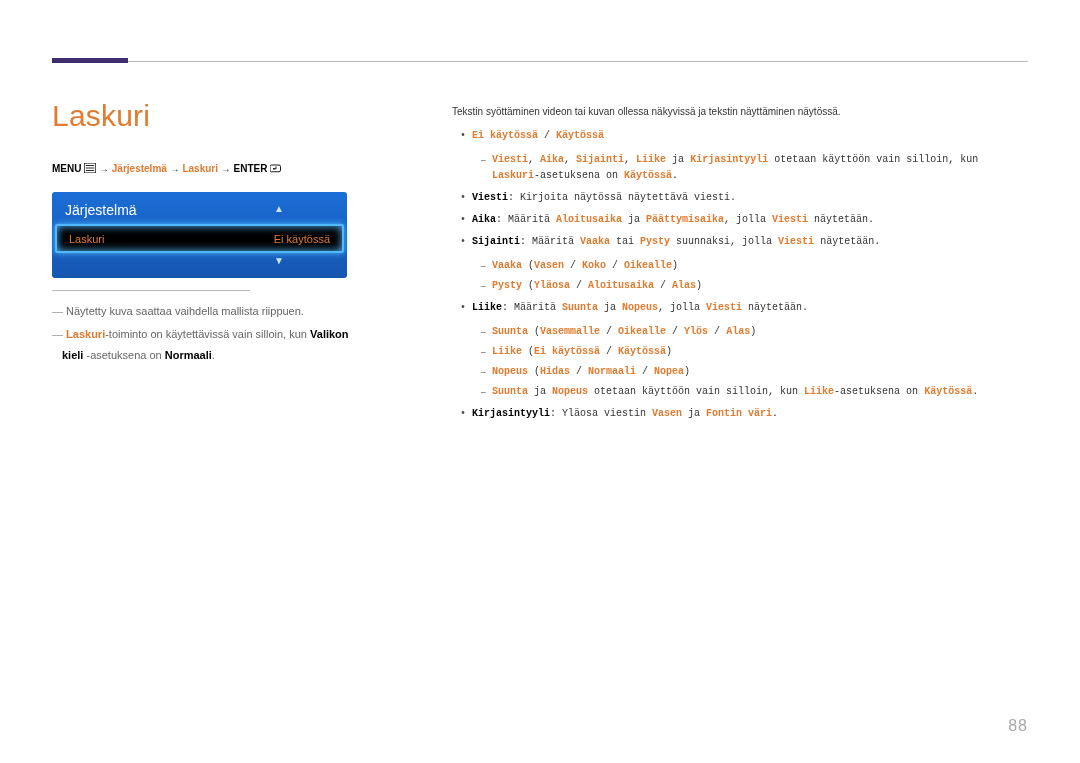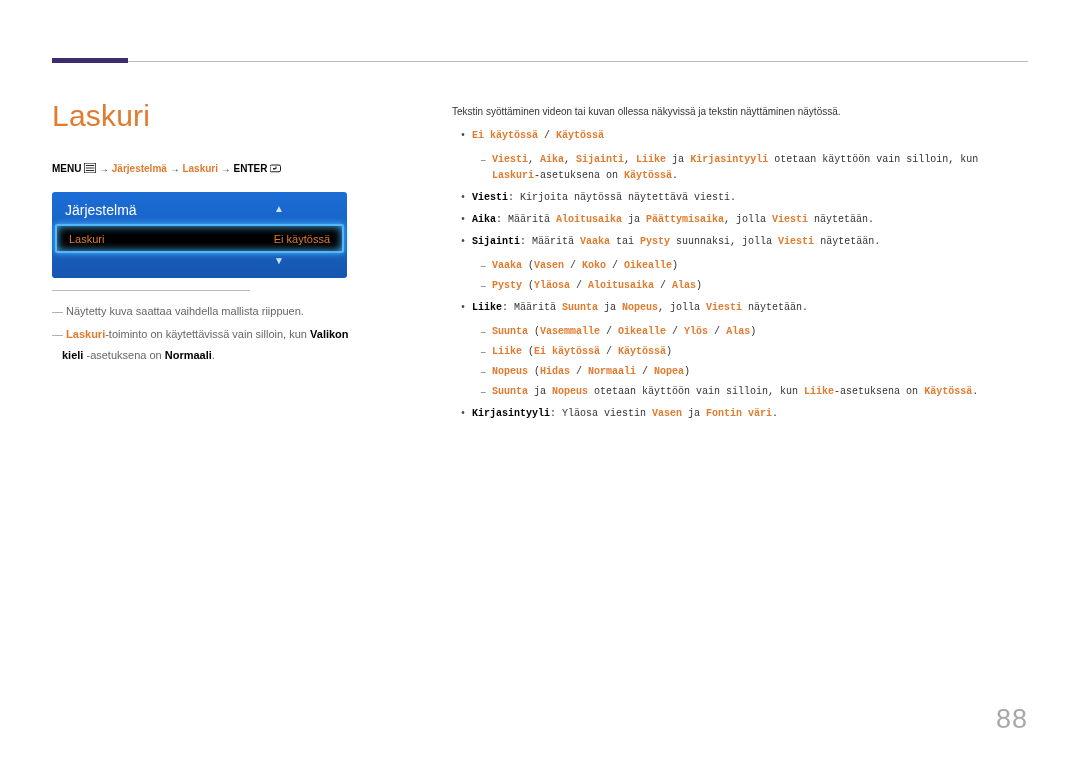--- a/index.html
+++ b/index.html
@@ -132,21 +132,21 @@
   ul.bullets > li::before { content: "•"; position: absolute; left: 8px; top: 0; color: #444; }
   ul.dashes { list-style: none; margin-top: 8px; margin-bottom: 2px; }
   ul.dashes > li { padding-left: 20px; position: relative; margin-bottom: 4px; }
   ul.dashes > li::before { content: "‒"; position: absolute; left: 8px; top: 0; color: #777; font-size: 11px; }
   .o { color: #e07b2f; font-weight: bold; }
   .ob { color: #000; font-weight: bold; }
   .page-num {
     position: absolute;
     bottom: 28px;
     right: 52px;
-    font-size: 27px;
+    font-size: 16px;
     color: #a8a8a8;
     letter-spacing: 1px;
   }
 </style>
 </head>
 <body>
 
 <div class="top-rule"></div>
 <div class="top-rule-accent"></div>
 

